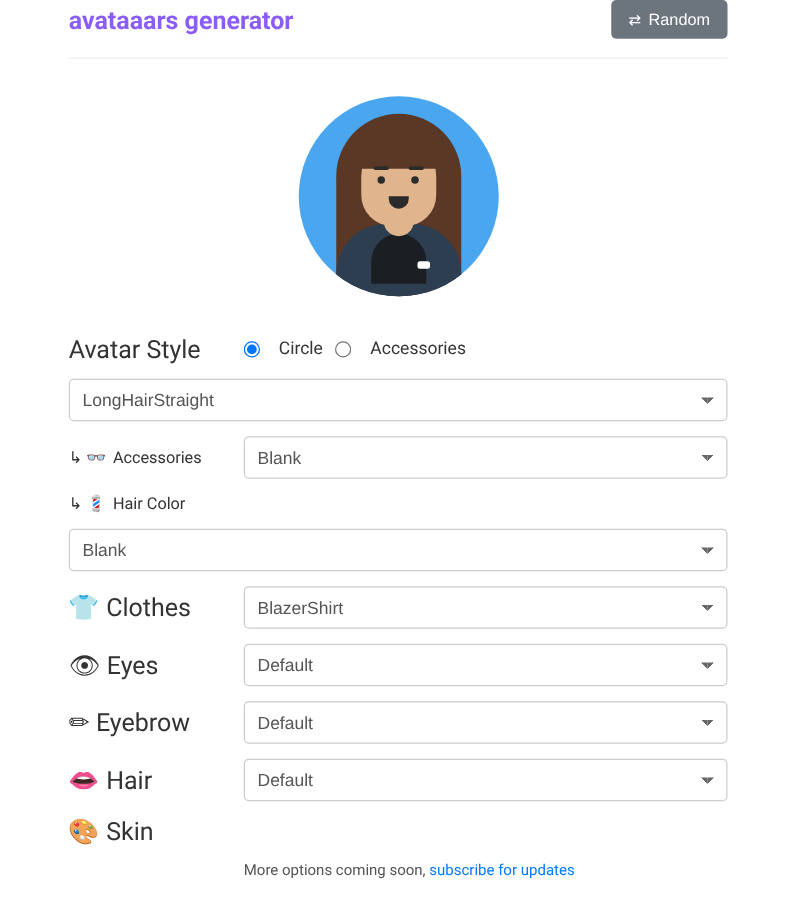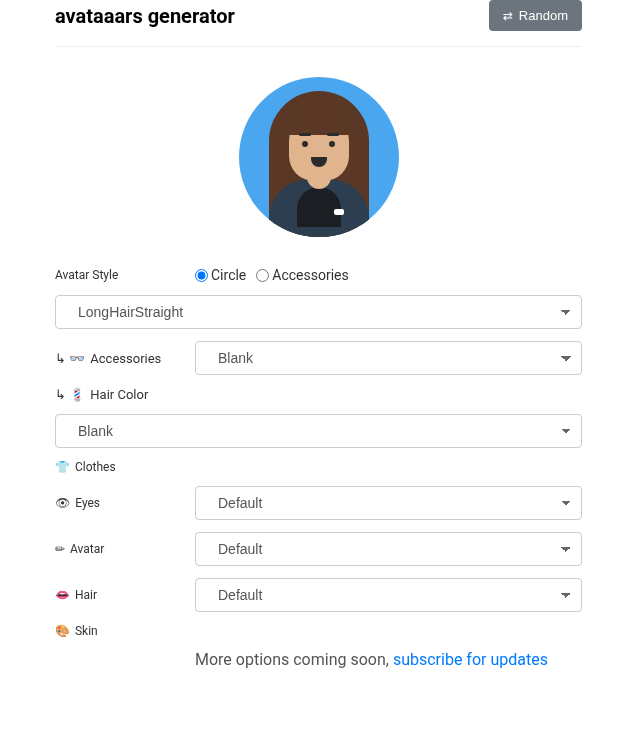--- a/index.html
+++ b/index.html
@@ -14,21 +14,21 @@
       padding: 0 55px;
     }
     .header {
       display: flex;
       justify-content: space-between;
       align-items: center;
       padding-bottom: 15px;
       border-bottom: 1px solid #eee;
     }
     .brand {
-      color: #000000;
+      color: #8b5cf6;
       font-size: 20px;
       font-weight: bold;
     }
     .btn {
       border: none;
       border-radius: 4px;
       padding: 8px 14px;
       font-size: 13px;
       color: #fff;
       cursor: pointer;
@@ -124,50 +124,50 @@
       border-radius: 2px;
     }
     .form { padding-top: 5px; }
     .row {
       display: flex;
       align-items: center;
       margin-bottom: 12px;
     }
     .label-col {
       width: 140px;
-      font-size: 12px;
+      font-size: 20px;
       color: #333;
       display: flex;
       align-items: center;
       gap: 5px;
     }
     .field-col { flex: 1; }
     .select {
       width: 100%;
-      padding: 8px 22px;
+      padding: 8px 10px;
       border: 1px solid #ccc;
       border-radius: 4px;
       font-size: 14px;
       color: #555;
       background: #fff;
       appearance: none;
       background-image: linear-gradient(45deg, transparent 50%, #666 50%), linear-gradient(135deg, #666 50%, transparent 50%);
       background-position: calc(100% - 15px) 14px, calc(100% - 10px) 14px;
       background-size: 5px 5px, 5px 5px;
       background-repeat: no-repeat;
     }
     .radio-group {
       display: flex;
       gap: 10px;
       align-items: center;
       font-size: 14px;
     }
-    .radio-group label { display: flex; align-items: center; gap: 3px; }
+    .radio-group label { display: flex; align-items: center; gap: 15px; }
     .more-text {
-      font-size: 16px;
+      font-size: 12px;
       color: #555;
       margin-bottom: 12px;
     }
     .more-text a { color: #007bff; text-decoration: none; }
     .icon { font-size: 12px; }
     .sub-label { font-size: 13px; }
   </style>
 </head>
 <body>
 
@@ -246,38 +246,43 @@
           <option>Blank</option>
         </select>
       </div>
     </div>
 
     <div class="row">
       <div class="label-col">
         <span>👕</span>
         <span>Clothes</span>
       </div>
+      <div class="field-col">
+        <select class="select">
+          <option>BlazerShirt</option>
+        </select>
+      </div>
     </div>
 
     <div class="row">
       <div class="label-col">
         <span>👁</span>
         <span>Eyes</span>
       </div>
       <div class="field-col">
         <select class="select">
           <option>Default</option>
         </select>
       </div>
     </div>
 
     <div class="row">
       <div class="label-col">
         <span>✏</span>
-        <span>Avatar</span>
+        <span>Eyebrow</span>
       </div>
       <div class="field-col">
         <select class="select">
           <option>Default</option>
         </select>
       </div>
     </div>
 
     <div class="row">
       <div class="label-col">

